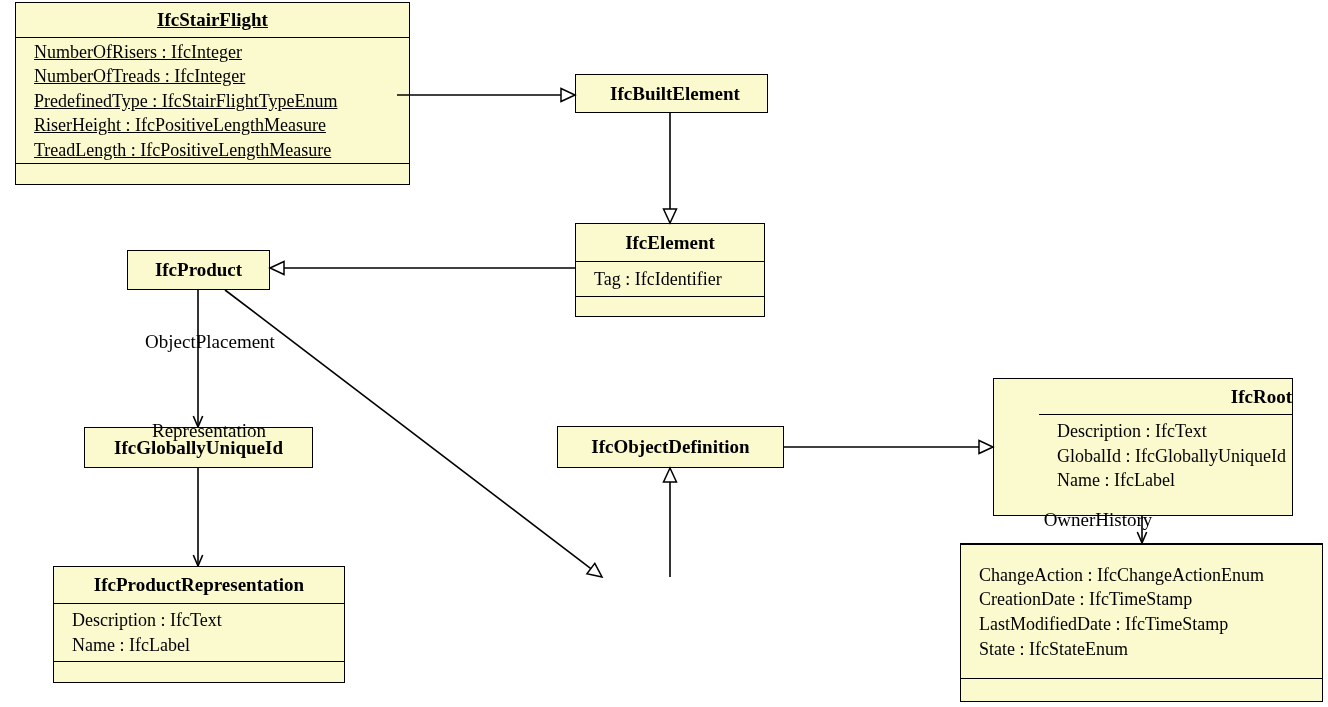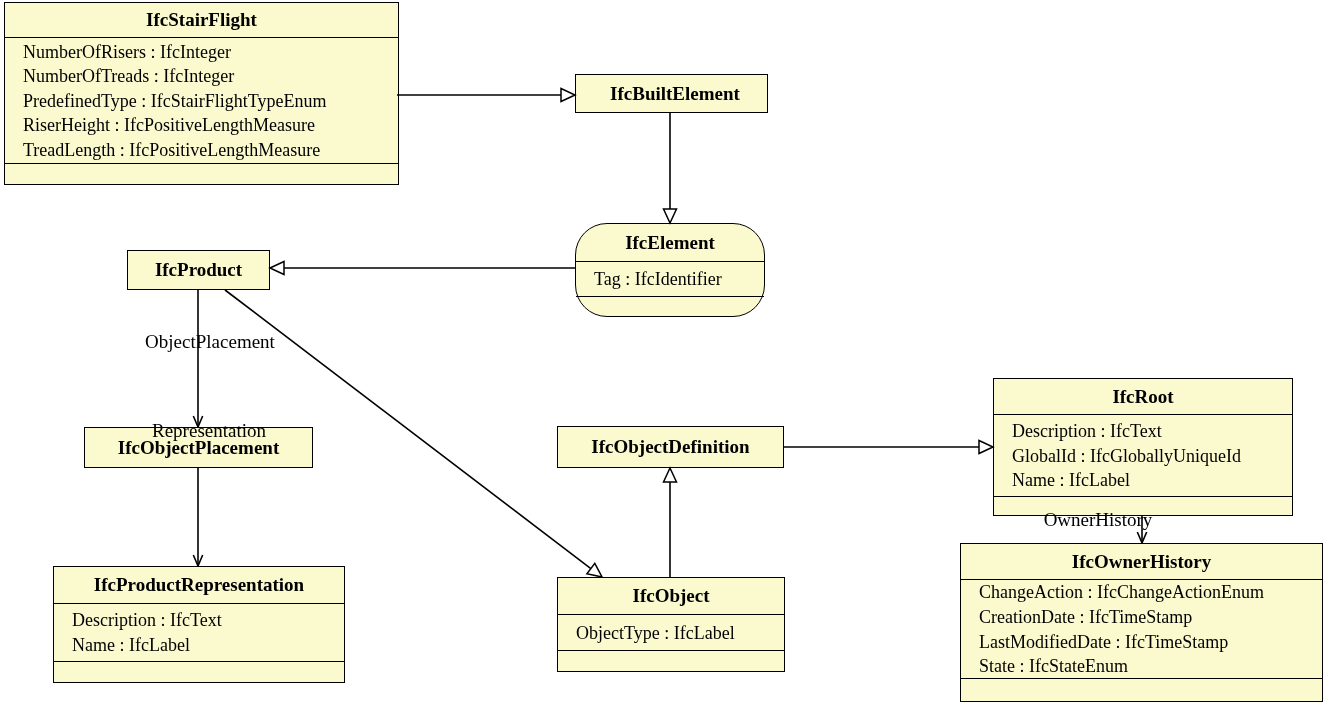--- a/index.html
+++ b/index.html
@@ -101,76 +101,68 @@
       <polyline points="198,290 198,427" class="edge-line"></polyline>
       <line x1="193.3269798922962" y1="415.94726807196537" x2="198" y2="427" class="edge-line"></line>
       <line x1="202.6730201077038" y1="415.94726807196537" x2="198" y2="427" class="edge-line"></line>
       <polyline points="198,468 198,566" class="edge-line"></polyline>
       <line x1="193.3269798922962" y1="554.9472680719654" x2="198" y2="566" class="edge-line"></line>
       <line x1="202.6730201077038" y1="554.9472680719654" x2="198" y2="566" class="edge-line"></line>
       <polyline points="1142,516 1142,543" class="edge-line"></polyline>
       <line x1="1137.326979892296" y1="531.9472680719654" x2="1142" y2="543" class="edge-line"></line>
       <line x1="1146.673020107704" y1="531.9472680719654" x2="1142" y2="543" class="edge-line"></line>
     </svg>
-<div class="uml-class" style="left: 4px; top: 2px; width: 395px; height: 183px;">
+<div class="uml-class" style="left: 15px; top: 2px; width: 395px; height: 183px; text-decoration: underline;">
       <div class="uml-title" style="height: 34px;">IfcStairFlight</div>
       <div class="uml-attrs">
         <div class="uml-attr">NumberOfRisers : IfcInteger</div>
         <div class="uml-attr">NumberOfTreads : IfcInteger</div>
         <div class="uml-attr">PredefinedType : IfcStairFlightTypeEnum</div>
         <div class="uml-attr">RiserHeight : IfcPositiveLengthMeasure</div>
         <div class="uml-attr">TreadLength : IfcPositiveLengthMeasure</div>
       </div>
       <div class="uml-empty" style="height: 20px;"></div>
     </div>
     <div class="uml-class" style="left: 575px; top: 74px; width: 193px; height: 39px; padding-left: 7px;">
       <div class="uml-title solo">IfcBuiltElement</div>
     </div>
-    <div class="uml-class" style="left: 575px; top: 223px; width: 190px; height: 94px; border-radius: 32px;">
+    <div class="uml-class" style="left: 575px; top: 223px; width: 190px; height: 94px;">
       <div class="uml-title" style="height: 37px;">IfcElement</div>
       <div class="uml-attrs">
         <div class="uml-attr">Tag : IfcIdentifier</div>
       </div>
       <div class="uml-empty" style="height: 19px;"></div>
     </div>
     <div class="uml-class" style="left: 127px; top: 250px; width: 143px; height: 40px;">
       <div class="uml-title solo">IfcProduct</div>
     </div>
     <div class="uml-class" style="left: 84px; top: 427px; width: 229px; height: 41px;">
-      <div class="uml-title solo">IfcObjectPlacement</div>
+      <div class="uml-title solo">IfcGloballyUniqueId</div>
     </div>
     <div class="uml-class" style="left: 53px; top: 566px; width: 292px; height: 117px;">
       <div class="uml-title" style="height: 36px;">IfcProductRepresentation</div>
       <div class="uml-attrs">
         <div class="uml-attr">Description : IfcText</div>
         <div class="uml-attr">Name : IfcLabel</div>
       </div>
       <div class="uml-empty" style="height: 20px;"></div>
     </div>
     <div class="uml-class" style="left: 557px; top: 426px; width: 227px; height: 42px; text-align: center;">
       <div class="uml-title solo">IfcObjectDefinition</div>
     </div>
-    <div class="uml-class" style="left: 557px; top: 577px; width: 228px; height: 95px;">
-      <div class="uml-title" style="height: 36px;">IfcObject</div>
-      <div class="uml-attrs">
-        <div class="uml-attr">ObjectType : IfcLabel</div>
-      </div>
-      <div class="uml-empty" style="height: 20px;"></div>
-    </div>
-    <div class="uml-class" style="left: 993px; top: 378px; width: 300px; height: 138px;">
+    <div class="uml-class" style="left: 993px; top: 378px; width: 300px; height: 138px; align-items: flex-end;">
       <div class="uml-title" style="height: 35px;">IfcRoot</div>
       <div class="uml-attrs">
         <div class="uml-attr">Description : IfcText</div>
         <div class="uml-attr">GlobalId : IfcGloballyUniqueId</div>
         <div class="uml-attr">Name : IfcLabel</div>
       </div>
       <div class="uml-empty" style="height: 18px;"></div>
     </div>
     <div class="uml-class" style="left: 960px; top: 543px; width: 363px; height: 159px;">
-      <div class="uml-title" style="height: 35px;">IfcOwnerHistory</div>
       <div class="uml-attrs">
         <div class="uml-attr">ChangeAction : IfcChangeActionEnum</div>
         <div class="uml-attr">CreationDate : IfcTimeStamp</div>
         <div class="uml-attr">LastModifiedDate : IfcTimeStamp</div>
         <div class="uml-attr">State : IfcStateEnum</div>
       </div>
       <div class="uml-empty" style="height: 22px;"></div>
     </div>
     <div class="edge-label" style="left: 198px; top: 342px;">ObjectPlacement</div>
     <div class="edge-label" style="left: 197px; top: 431px;">Representation</div>

